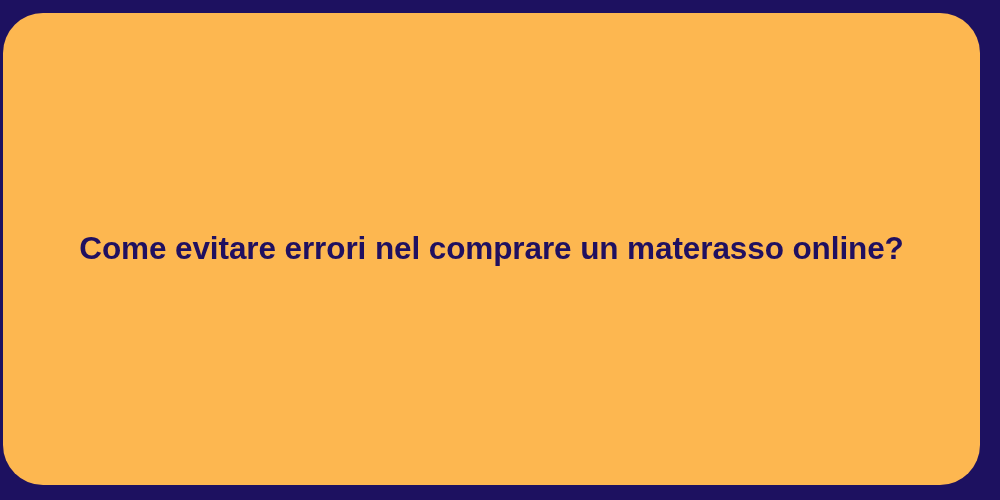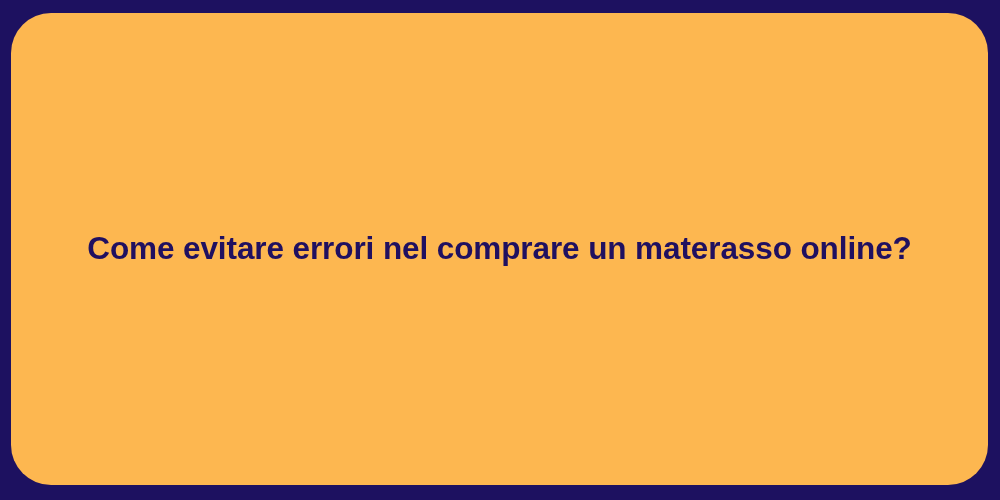--- a/index.html
+++ b/index.html
@@ -21,21 +21,21 @@
     height: 500px;
     background: #1D1160;
     box-sizing: border-box;
     display: flex;
     align-items: stretch;
     justify-content: stretch;
   }
 
   #card {
     position: absolute;
-    left: 11px;
+    left: 3px;
     top: 13px;
     width: 977px;
     height: 472px;
     background: #FDB750;
     border-radius: 40px;
     display: flex;
     align-items: center;
     justify-content: center;
     box-sizing: border-box;
     padding: 0 36px;

